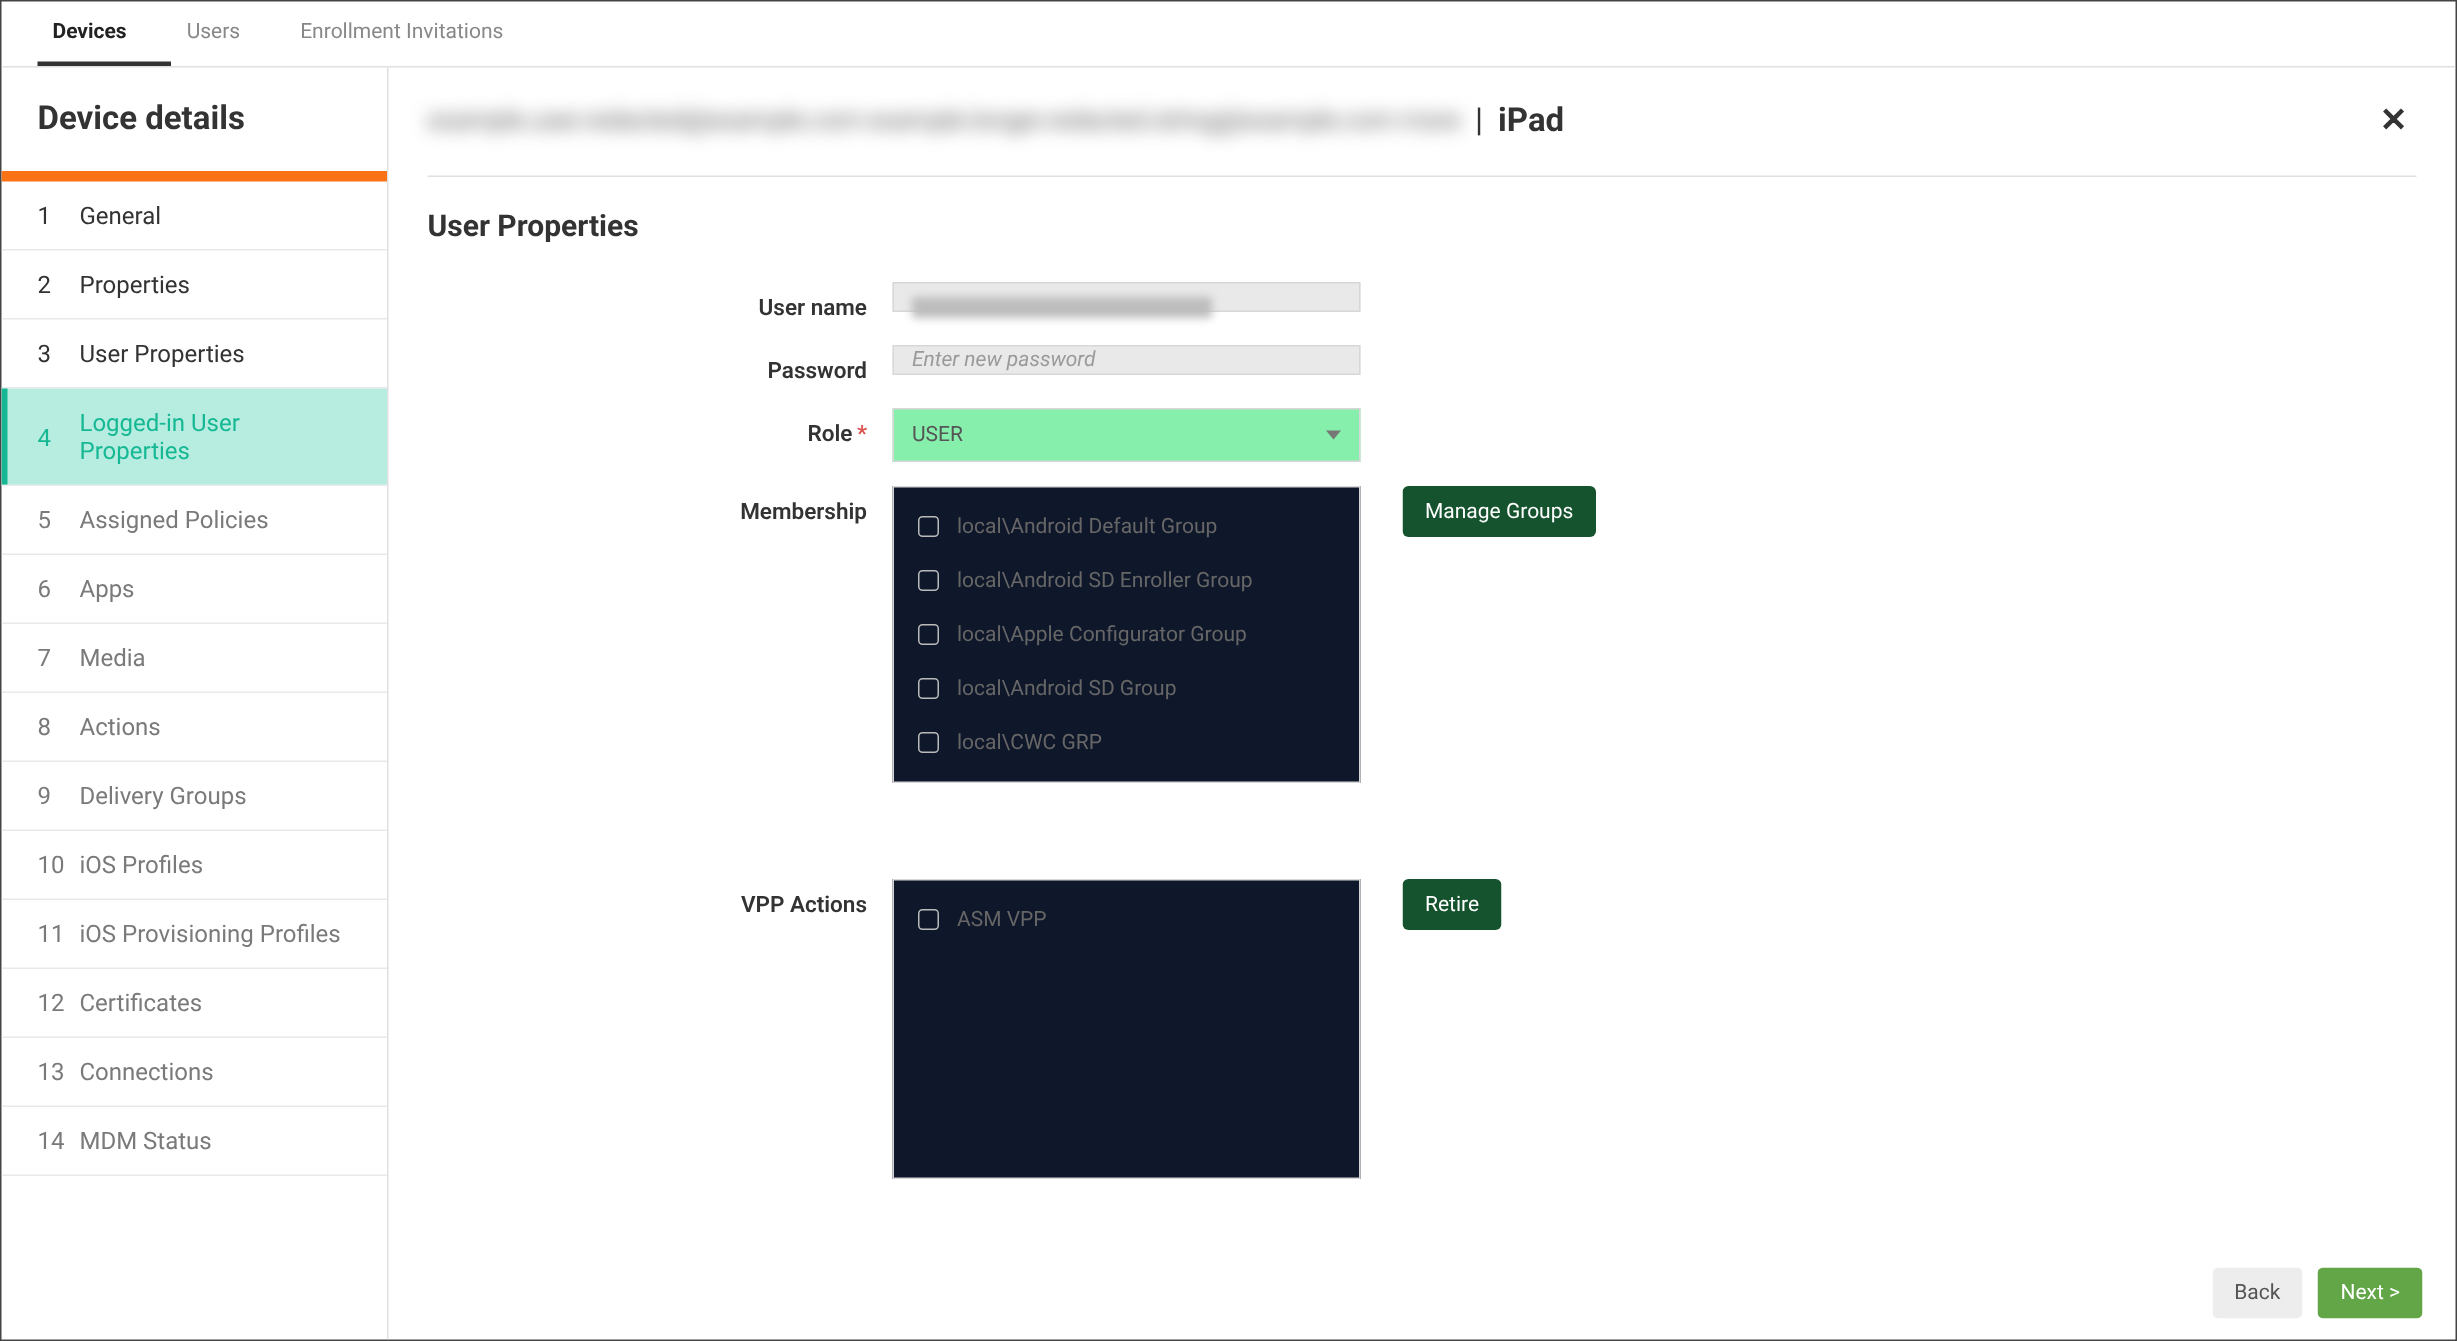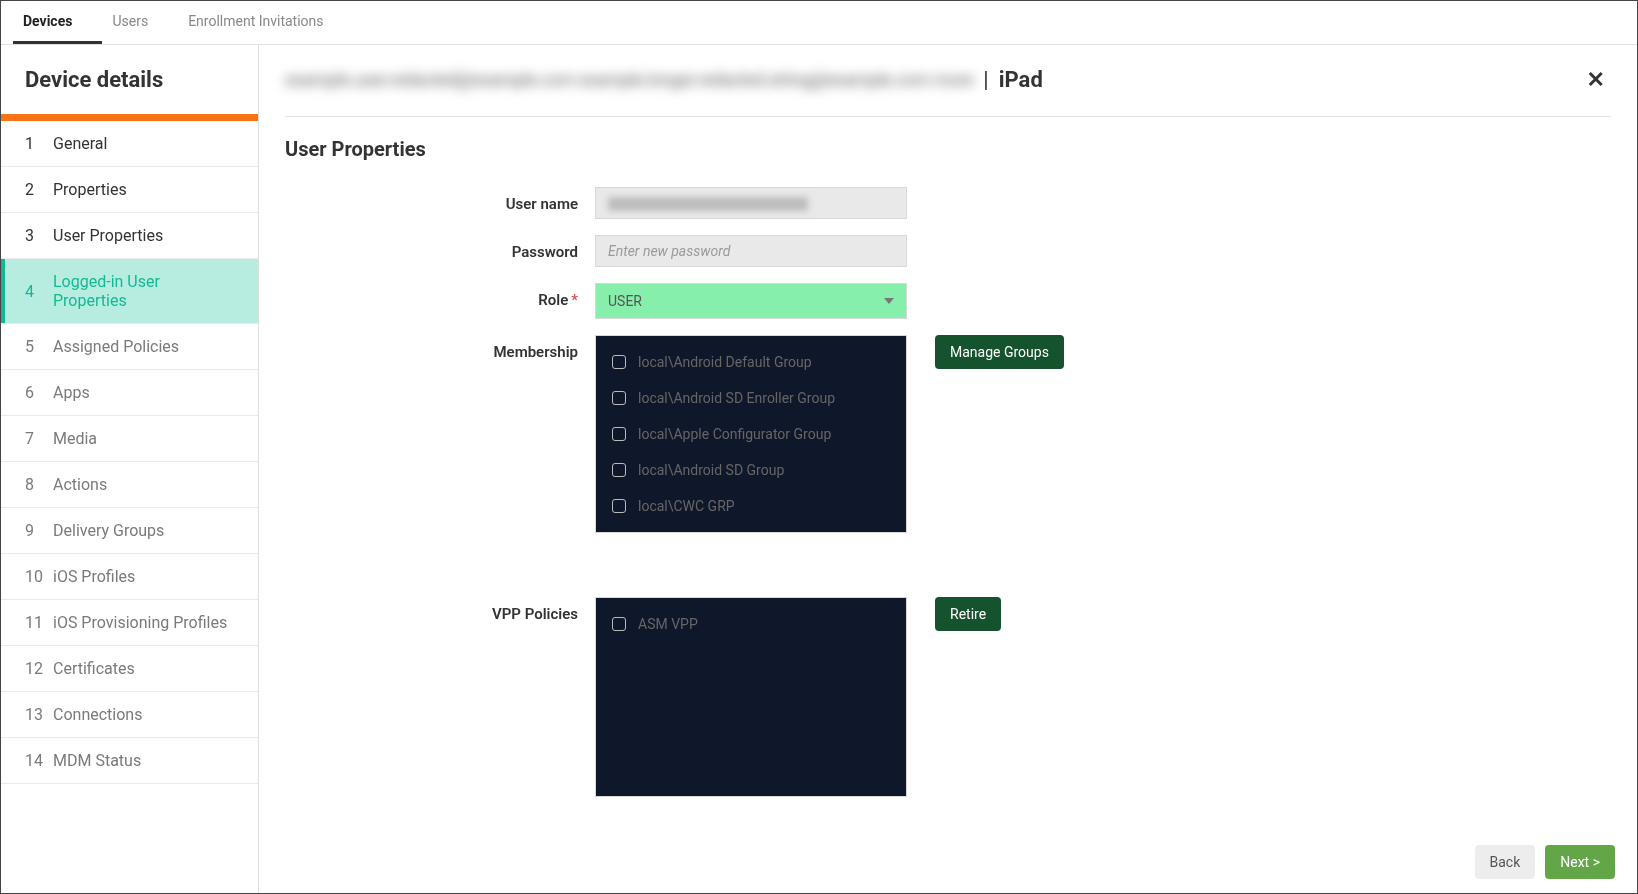--- a/index.html
+++ b/index.html
@@ -1,18 +1,18 @@
 <!DOCTYPE html>
 <html><head>
 <meta charset="utf-8">
 <style>
   * { box-sizing: border-box; margin: 0; padding: 0; font-family: -apple-system, BlinkMacSystemFont, "Segoe UI", Roboto, Arial, sans-serif; }
   body { background: #fff; color: #333; font-size: 14px; border: 1px solid #444; width: 1638px; height: 894px; overflow: hidden; position: relative; }
 
-  .top-tabs { display: flex; border-bottom: 1px solid #e0e0e0; padding: 0 12px; }
+  .top-tabs { display: flex; border-bottom: 1px solid #e0e0e0; padding: 0 24px; }
   .top-tab { padding: 12px 30px 12px 10px; color: #888; cursor: pointer; }
   .top-tab.active { color: #222; font-weight: 700; border-bottom: 3px solid #333; }
 
   .body-row { display: flex; height: calc(100% - 44px); }
 
   .sidebar { width: 258px; border-right: 1px solid #e0e0e0; display: flex; flex-direction: column; }
   .sidebar-title { font-size: 22px; font-weight: 700; color: #333; padding: 22px 24px; border-bottom: 7px solid #f97316; }
   .nav-item { display:flex; align-items:center; gap:10px; padding: 13px 24px; border-bottom: 1px solid #e9e9e9; color: #7a7a7a; font-size: 16px; cursor: pointer; }
   .nav-item.dark { color: #333; }
   .nav-item .num { min-width: 18px; }
@@ -28,21 +28,21 @@
   .close-x { font-size: 22px; font-weight:700; cursor:pointer; padding: 0 6px; }
 
   .section-title { font-size: 20px; font-weight:700; color:#333; margin-bottom: 26px; }
 
   .form-row { display:flex; align-items:flex-start; margin-bottom: 16px; }
   .form-label { width: 310px; text-align:right; padding-right: 17px; color:#333; font-size:15px; font-weight:600; padding-top:8px; }
   .form-label .req { color:#d9534f; margin-left:3px; }
   .form-field { width: 312px; }
   .form-side { margin-left: 28px; }
 
-  .text-input { width:100%; height:32px; border:1px solid #d7d7d7; background:#e9e9e9; padding:0 12px; font-size:14px; color:#333; }
+  .text-input { width:100%; height:20px; border:1px solid #d7d7d7; background:#e9e9e9; padding:0 12px; font-size:14px; color:#333; }
   .text-input.readonly-blur .blur-strip { display:inline-block; width: 70%; height: 14px; background:#bdbdbd; filter: blur(3px); margin-top:9px; border-radius:2px;}
   .text-input::placeholder { color:#9a9a9a; font-style: italic; }
 
   .select { width:100%; height:36px; border:1px solid #d7d7d7; background:#86efac; padding:0 12px; font-size:14px; color:#555; display:flex; align-items:center; justify-content:space-between; cursor:pointer;}
   .caret-down { width:0; height:0; border-left:5px solid transparent; border-right:5px solid transparent; border-top:6px solid #777; }
 
   .listbox { width:312px; border:1px solid #d7d7d7; background:#0f172a; padding: 8px 0; }
   .list-item { display:flex; align-items:center; gap:12px; padding: 10px 16px; color:#666; font-size:14px; }
   .chk { width:14px; height:14px; border:1px solid #bbb; border-radius:3px; display:inline-block; }
 
@@ -190,21 +190,21 @@
         </div>
       </div>
       <div class="form-side">
         <div class="btn btn-blue">Manage Groups</div>
       </div>
     </div>
 
     <div style="height:48px"></div>
 
     <div class="form-row">
-      <div class="form-label">VPP Policies</div>
+      <div class="form-label">VPP Actions</div>
       <div class="form-field">
         <div class="listbox" style="height:200px;">
           <div class="list-item">
             <span class="chk"></span>
             <span>ASM VPP</span>
           </div>
         </div>
       </div>
       <div class="form-side">
         <div class="btn btn-blue">Retire</div>

